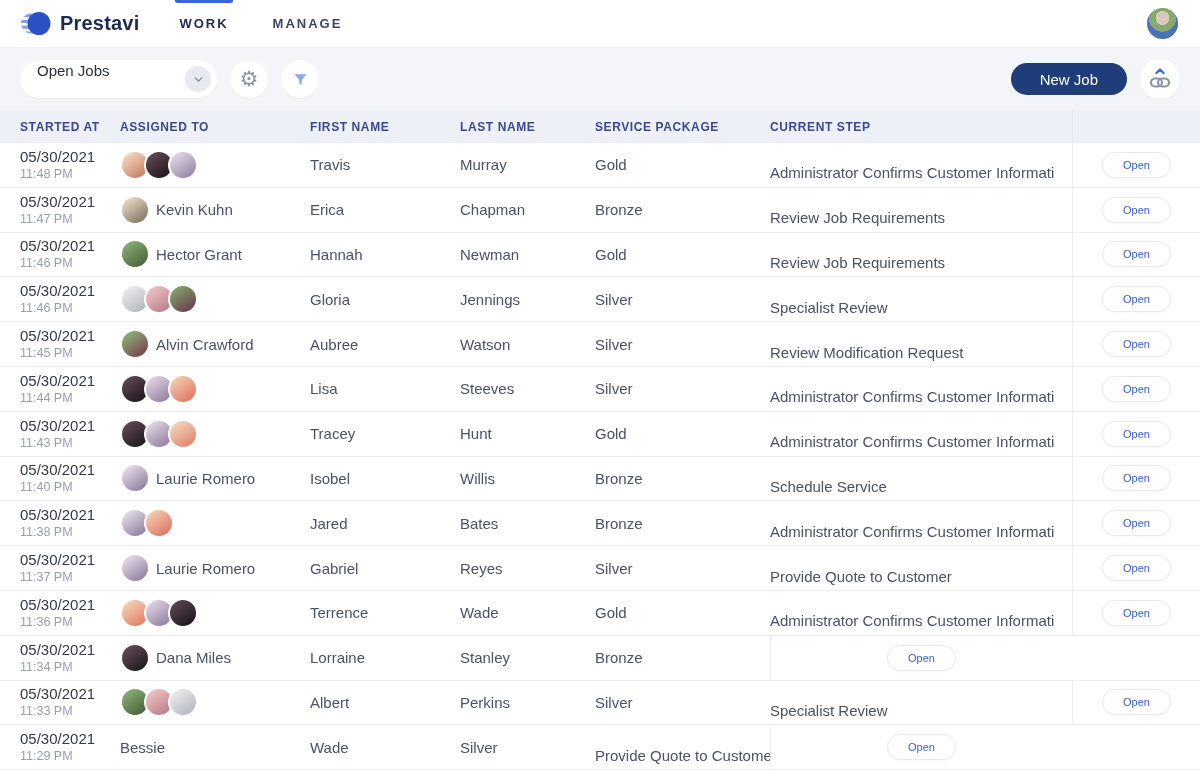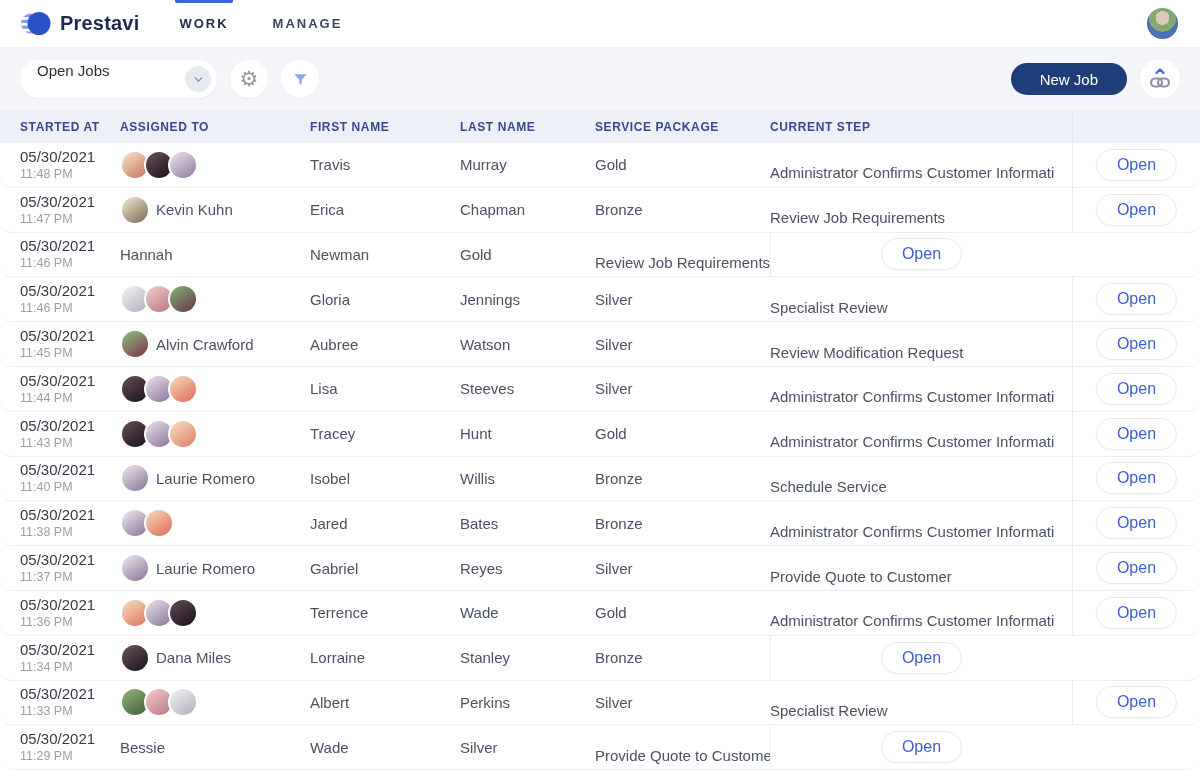--- a/index.html
+++ b/index.html
@@ -43,34 +43,34 @@
   .link-btn { width:40px; height:40px; }
 
   
   .grid-cols { display:grid;
     grid-template-columns:120px 190px 150px 135px 175px 1fr 128px; }
   .thead { height:33px; background:#eef0f8; align-items:center;
     font-size:12px; font-weight:700; letter-spacing:.6px; color:#39488f; }
   .thead .th:first-child { padding-left:20px; }
   .thead .th-action { border-left:1px solid #e4e7ef; height:100%; }
   .trow { height:44.8px; background:#fff; border-bottom:1px solid #ededf2;
-    align-items:center; font-size:15px; color:#4a5264;border-radius:12px; }
+    align-items:center; font-size:15px; color:#4a5264; }
   .cell-date { padding-left:20px; line-height:1.2; }
   .date-line { font-size:15px; color:#333a49; }
   .time-line { font-size:12.5px; color:#99a0ab; margin-top:1px; }
   .cell-assigned { display:flex; align-items:center; padding-right:8px; }
   .avatar { width:30px; height:30px; border-radius:50%; border:2px solid #fff;
     margin-right:-6px; flex:none; }
   .avatar:last-of-type { margin-right:0; }
   .assignee-name { margin-left:12px; white-space:nowrap; overflow:hidden; }
   .cell-step { white-space:nowrap; overflow:hidden; padding-right:2px;margin-top:16px; }
   .cell-action { height:100%; border-left:1px solid #ededf2; display:flex;
     align-items:center; justify-content:center; }
   .open-btn { background:#fff; border:1px solid #e8eaf0; border-radius:16px;
-    padding:6px 20px; font-size:16px; font-family:inherit; color:#3c5ece;
+    padding:6px 20px; font-size:11px; font-family:inherit; color:#3c5ece;
     cursor:pointer; box-shadow:0 1px 2px rgba(40,50,80,.04); }
 </style>
 </head>
 <body>
 
 <header class="topnav">
   <div class="brand">
     <span style="display:flex;">
       <svg width="31" height="27" viewBox="0 0 31 27">
         <circle cx="11" cy="13.5" r="10" fill="#7f9ff0"></circle>
@@ -169,20 +169,24 @@
     <div class="cell-action">
       <button class="open-btn">Open</button>
     </div>
   </div>
 
   <div class="trow grid-cols">
     <div class="cell-date">
       <div class="date-line">05/30/2021</div>
       <div class="time-line">11:46 PM</div>
     </div>
+    <div class="cell-assigned">
+          <span class="avatar" style="background: linear-gradient(145deg, rgb(132, 165, 111) 20%, rgb(76, 104, 65) 85%);"></span>
+          <span class="assignee-name">Hector Grant</span>
+        </div>
     <div>Hannah</div>
     <div>Newman</div>
     <div>Gold</div>
     <div class="cell-step">Review Job Requirements</div>
     <div class="cell-action">
       <button class="open-btn">Open</button>
     </div>
   </div>
 
   <div class="trow grid-cols">

